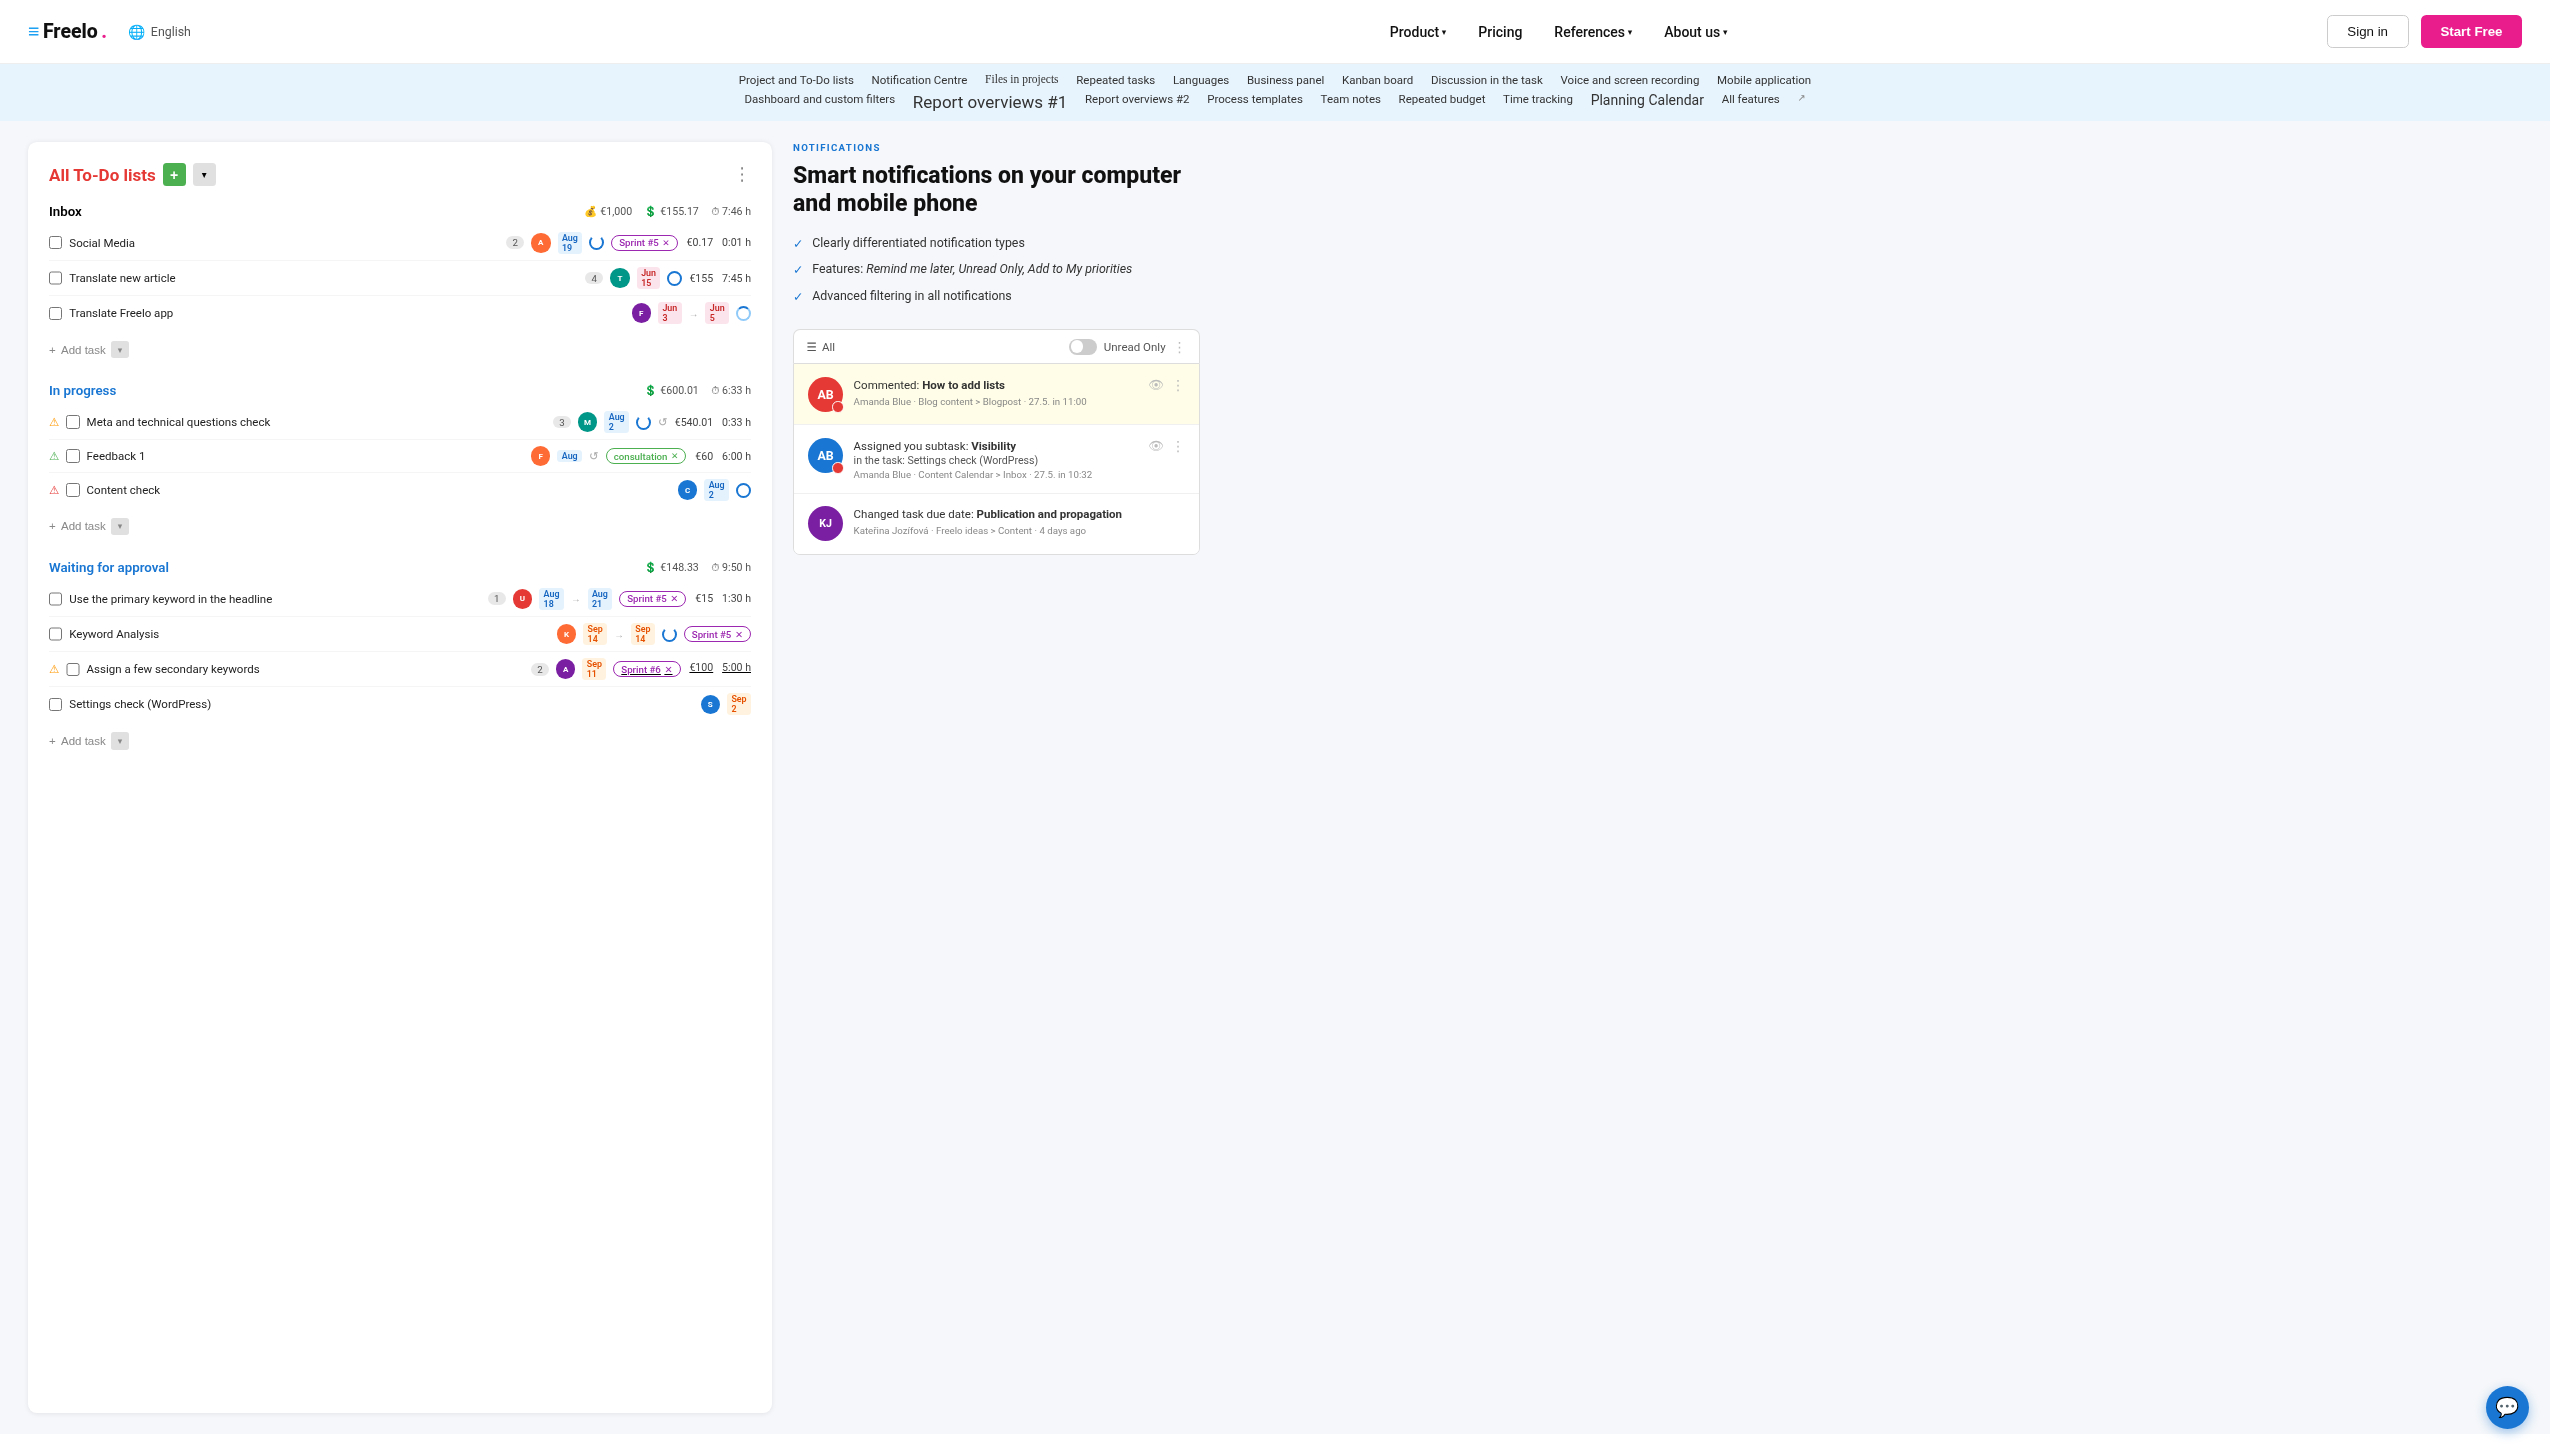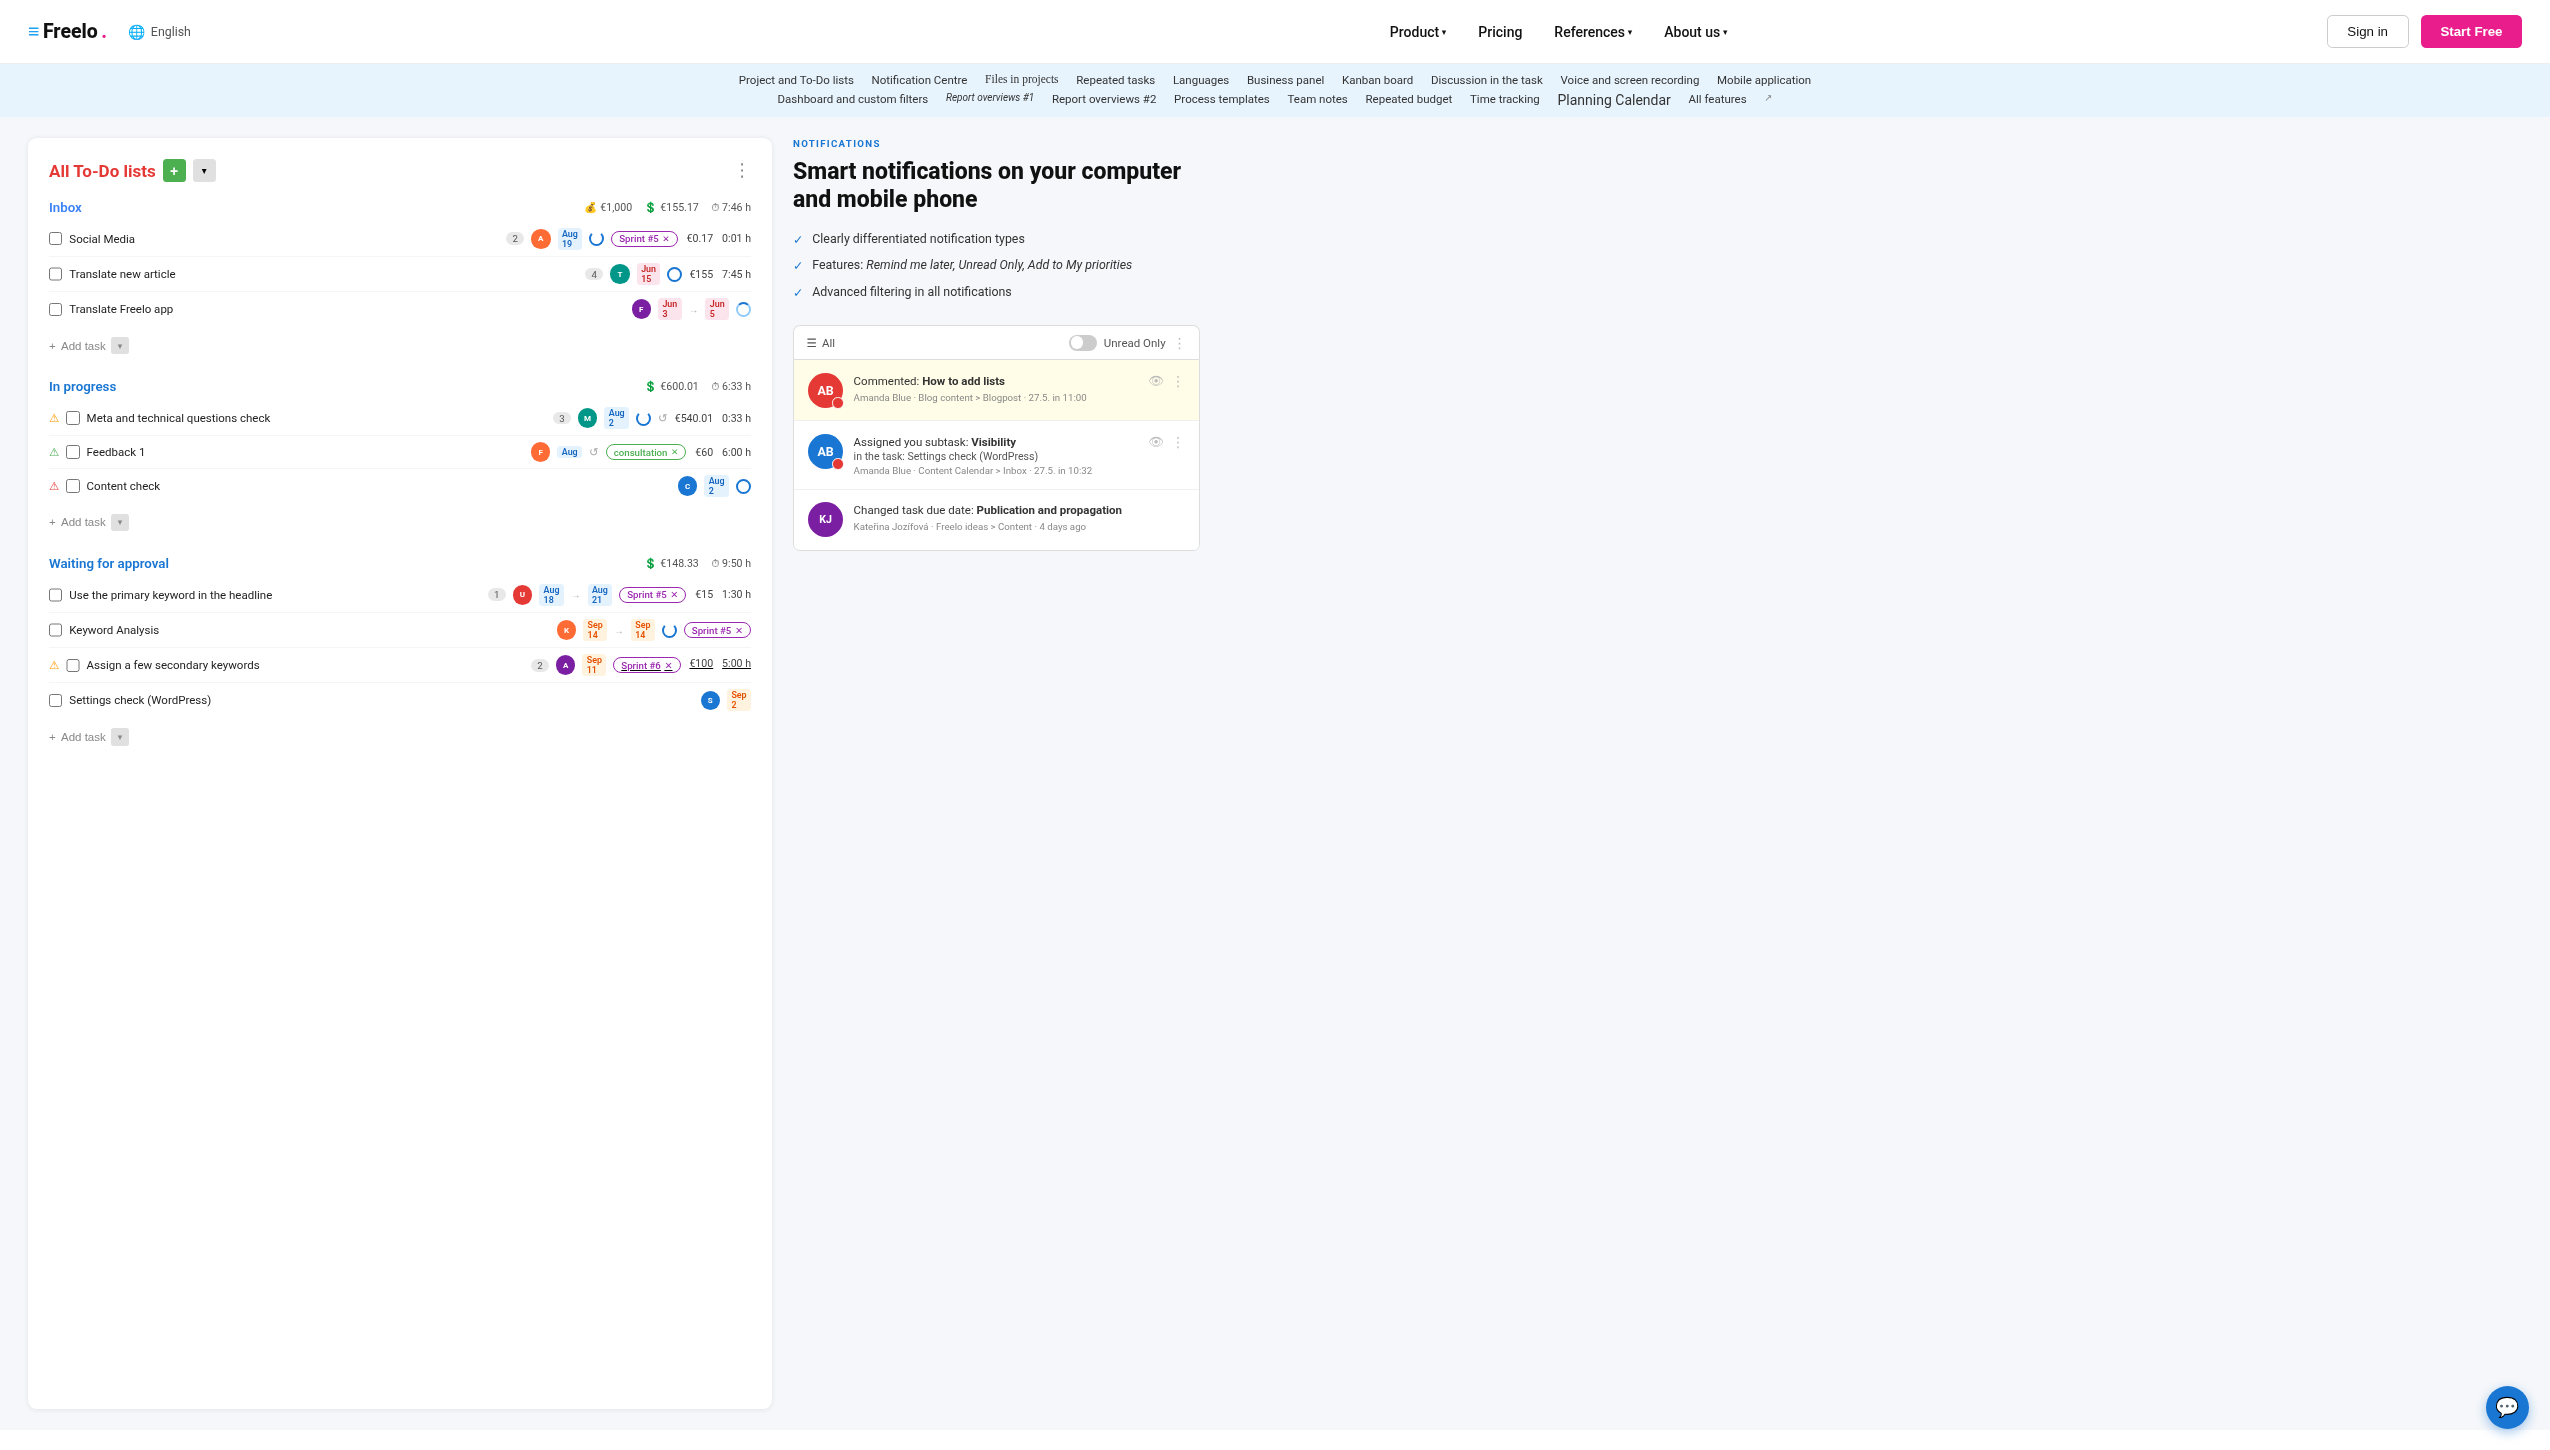--- a/index.html
+++ b/index.html
@@ -49,21 +49,21 @@
     <a href="#" style="font-size:11.5px;color:#333;text-decoration:none;">Repeated tasks</a>
     <a href="#" style="font-size:11.5px;color:#333;text-decoration:none;">Languages</a>
     <a href="#" style="font-size:11.5px;color:#333;text-decoration:none;">Business panel</a>
     <a href="#" style="font-size:11.5px;color:#333;text-decoration:none;">Kanban board</a>
     <a href="#" style="font-size:11.5px;color:#333;text-decoration:none;">Discussion in the task</a>
     <a href="#" style="font-size:11.5px;color:#333;text-decoration:none;">Voice and screen recording</a>
     <a href="#" style="font-size:11.5px;color:#333;text-decoration:none;">Mobile application</a>
   </div>
   <div style="display:flex;flex-wrap:wrap;justify-content:center;gap:3.5px 17.7px;">
     <a href="#" style="font-size:11.5px;color:#333;text-decoration:none;">Dashboard and custom filters</a>
-    <a href="#" style="font-size:10px;color:#333;text-decoration:none;font-style:italic;">Report overviews #1</a>
+    <a href="#" style="font-size:17px;color:#333;text-decoration:none;">Report overviews #1</a>
     <a href="#" style="font-size:11.5px;color:#333;text-decoration:none;">Report overviews #2</a>
     <a href="#" style="font-size:11.5px;color:#333;text-decoration:none;">Process templates</a>
     <a href="#" style="font-size:11.5px;color:#333;text-decoration:none;">Team notes</a>
     <a href="#" style="font-size:11.5px;color:#333;text-decoration:none;">Repeated budget</a>
     <a href="#" style="font-size:11.5px;color:#333;text-decoration:none;">Time tracking</a>
     <a href="#" style="font-size:14px;color:#333;text-decoration:none;">Planning Calendar</a>
     <a href="#" style="font-size:11.5px;color:#333;text-decoration:none;">All features</a>
     <span style="font-size:9.7px;color:#888;">↗</span>
   </div>
 </div>
@@ -76,21 +76,21 @@
       <div style="display:flex;align-items:center;gap:7px;">
         <h2 style="color:#e53935;font-size:17px;font-weight:700;">All To-Do lists</h2>
         <button style="background:#4caf50;color:#fff;border:none;width:23px;height:23px;border-radius:3.5px;font-size:14px;cursor:pointer;display:flex;align-items:center;justify-content:center;font-weight:700;">+</button>
         <button style="background:#e0e0e0;border:none;width:23px;height:23px;border-radius:3.5px;cursor:pointer;font-size:9.7px;">▾</button>
       </div>
       <button style="background:none;border:none;cursor:pointer;color:#888;font-size:17.7px;line-height:1;">⋮</button>
     </div>
 
     <div style="margin-bottom:21px;">
       <div style="display:flex;align-items:center;justify-content:space-between;margin-bottom:7px;">
-        <span style="color:#3b82f6;font-size:13.3px;font-weight:600;">Inbox</span>
+        <span style="color:#000000;font-size:13.3px;font-weight:600;">Inbox</span>
         <div style="display:flex;align-items:center;gap:12.4px;font-size:10.6px;color:#555;">
           <span>💰 €1,000</span>
           <span>💲 €155.17</span>
           <span>⏱ 7:46 h</span>
         </div>
       </div>
 
       <div style="display:flex;align-items:center;padding:6.2px 0;border-bottom:0.9px solid #f5f5f5;gap:7px;">
         <input type="checkbox" style="width: 13.3px; height: 13.3px; cursor: pointer; flex-shrink: 0;">
         <span style="flex:1;font-size:11.5px;color:#222;">Social Media</span>

